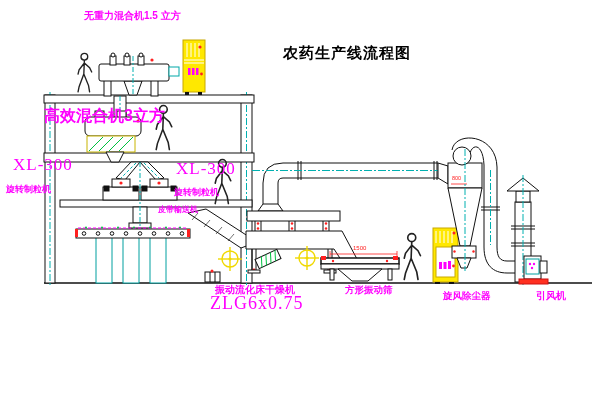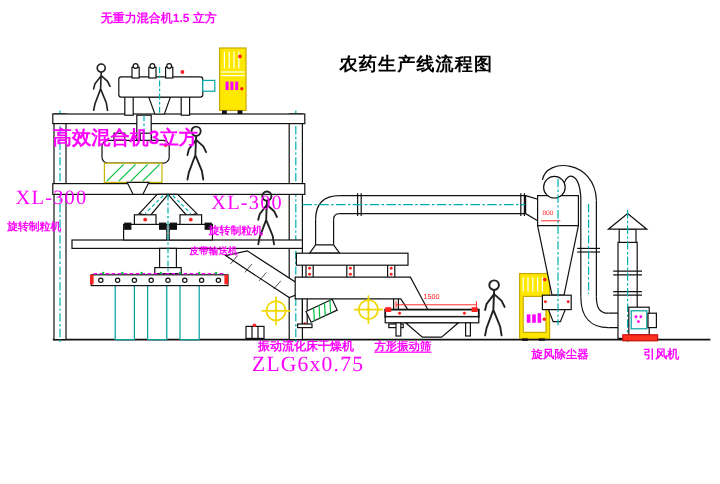--- a/index.html
+++ b/index.html
@@ -333,20 +333,20 @@
 
   <div class="lbl b" style="left:84px;top:11px;font-size:10px;">无重力混合机1.5 立方</div>
   <div class="lbl b" style="left:44px;top:108px;font-size:16px;">高效混合机3立方</div>
   <div class="lbl model" style="left:13px;top:156px;font-size:17px;">XL-300</div>
   <div class="lbl b" style="left:6px;top:185px;font-size:9px;">旋转制粒机</div>
   <div class="lbl model" style="left:176px;top:160px;font-size:17px;">XL-300</div>
   <div class="lbl b" style="left:174px;top:188px;font-size:9px;">旋转制粒机</div>
   <div class="lbl b" style="left:146px;top:206px;font-size:8px;margin-left:12px;">皮带输送机</div>
   <div class="lbl b" style="left:215px;top:285px;font-size:10px;">振动流化床干燥机</div>
   <div class="lbl model" style="left:210px;top:294px;font-size:18px;">ZLG6x0.75</div>
-  <div class="lbl b" style="left:312px;top:285px;font-size:9.5px;text-decoration:underline;">方形振动筛</div>
+  <div class="lbl b" style="left:345px;top:285px;font-size:9.5px;">方形振动筛</div>
   <div class="lbl b" style="left:443px;top:291px;font-size:9.5px;">旋风除尘器</div>
   <div class="lbl b" style="left:536px;top:291px;font-size:10px;">引风机</div>
 
   <div class="dim" style="left:353px;top:245px;font-size:6px;">1500</div>
   <div class="dim" style="left:452px;top:176px;font-size:5.5px;">800</div>
 
 </div>
 
 </body></html>

